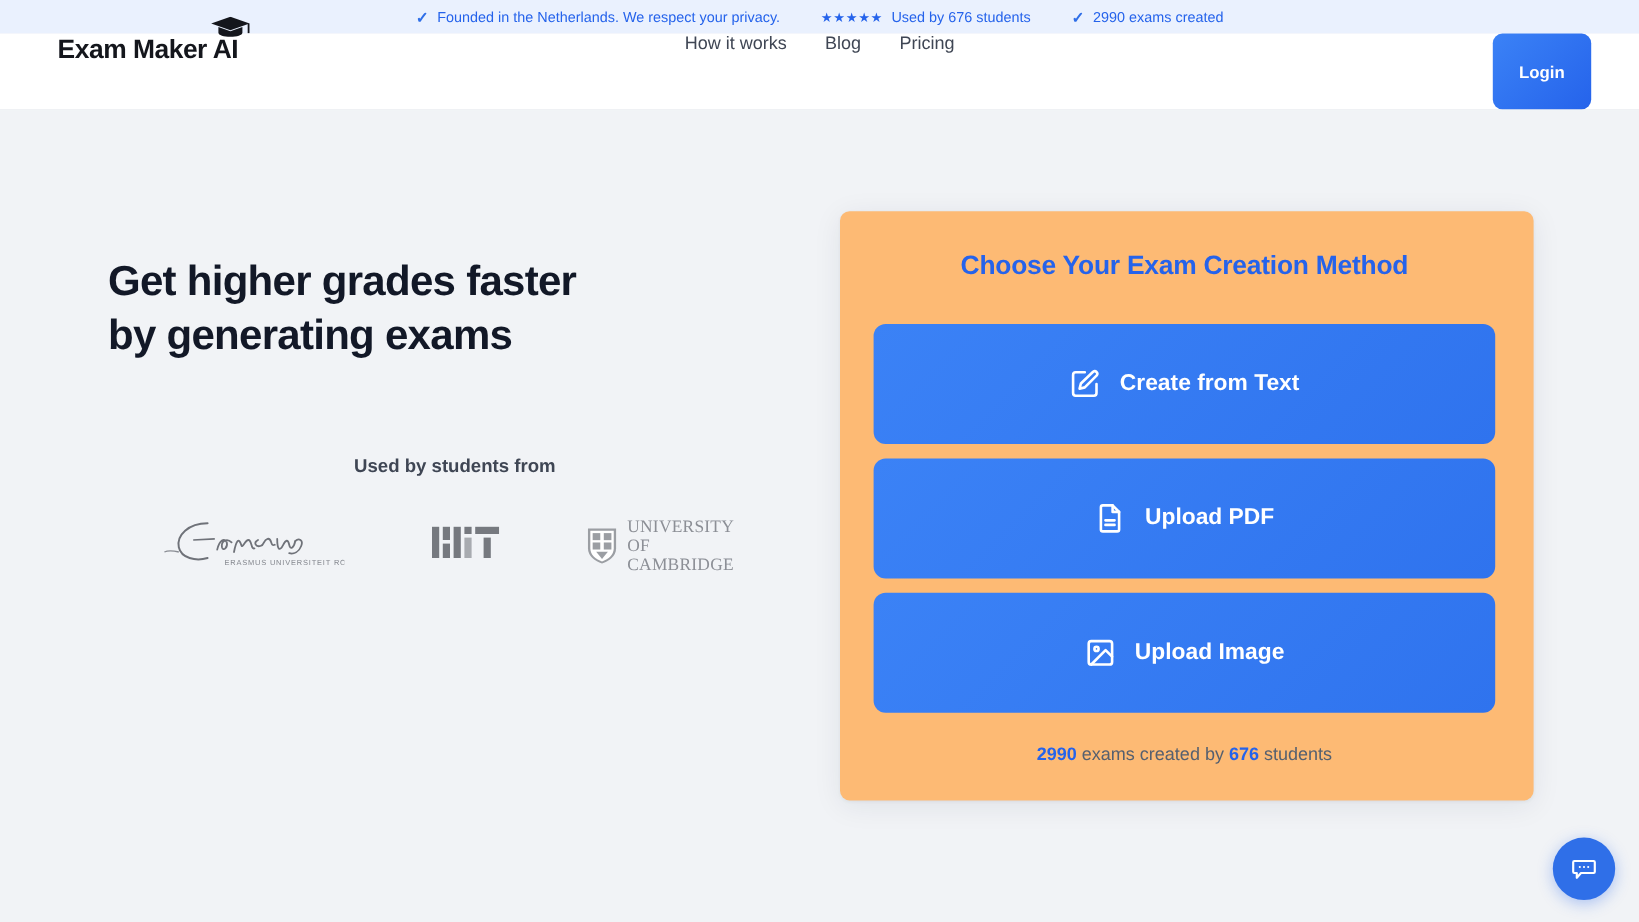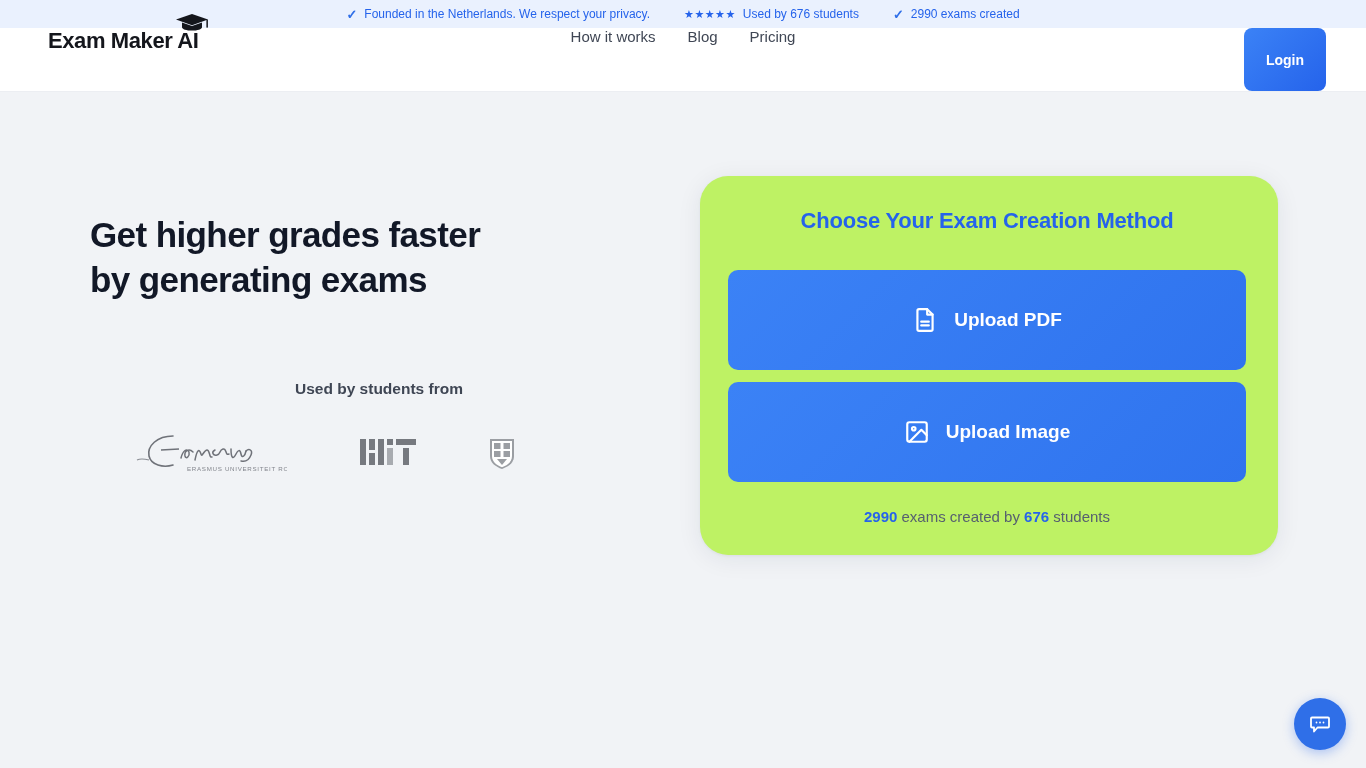--- a/index.html
+++ b/index.html
@@ -137,22 +137,22 @@
   .cam-text {
     font-family: "Liberation Serif", serif;
     color: #8c8f96;
     font-size: 14.5px;
     line-height: 16px;
     letter-spacing: .2px;
   }
 
   
   .card {
-    background: #bef264;
-    border-radius: 28px;
+    background: #fdba74;
+    border-radius: 8px;
     box-shadow: 0 4px 24px rgba(23,33,61,.08), 0 1px 3px rgba(23,33,61,.05);
     padding: 32px 32px 30px 28px;
   }
   .card-title {
     text-align: center;
     font-size: 22px;
     font-weight: 800;
     color: #2563eb;
     letter-spacing: -0.2px;
   }
@@ -274,31 +274,42 @@
       <div class="logo-cam">
         <svg width="26" height="32" viewBox="0 0 26 32">
           <path d="M1 1 H25 V18 C25 25 19 29 13 31 C7 29 1 25 1 18 Z" fill="#9b9ea3"></path>
           <path d="M3 3 H23 V18 C23 24 18 27.5 13 29.2 C8 27.5 3 24 3 18 Z" fill="#ffffff"></path>
           <rect x="5" y="5" width="6.5" height="6" fill="#9b9ea3"></rect>
           <rect x="14.5" y="5" width="6.5" height="6" fill="#9b9ea3"></rect>
           <rect x="5" y="13" width="6.5" height="6" fill="#9b9ea3"></rect>
           <rect x="14.5" y="13" width="6.5" height="6" fill="#9b9ea3"></rect>
           <path d="M8 21 H18 L13 27 Z" fill="#9b9ea3"></path>
         </svg>
+        <div class="cam-text">
+          <div>UNIVERSITY OF</div>
+          <div>CAMBRIDGE</div>
+        </div>
       </div>
 
     </div>
   </div>
 
   <div class="right">
     <div class="card">
       <div class="card-title">Choose Your Exam Creation Method</div>
 
       <div class="actions">
 
+        <button class="action-btn">
+          <svg width="26" height="26" viewBox="0 0 24 24" fill="none" stroke="#fff" stroke-width="2" stroke-linecap="round" stroke-linejoin="round">
+            <path d="M12 3H5a2 2 0 0 0-2 2v14a2 2 0 0 0 2 2h14a2 2 0 0 0 2-2v-7"></path>
+            <path d="M18.4 2.6a2 2 0 0 1 2.8 2.8L12 14.6l-4 1 1-4z"></path>
+          </svg>
+          <span>Create from Text</span>
+        </button>
 
         <button class="action-btn">
           <svg width="26" height="26" viewBox="0 0 24 24" fill="none" stroke="#fff" stroke-width="2" stroke-linecap="round" stroke-linejoin="round">
             <path d="M14 2H6.5A1.5 1.5 0 0 0 5 3.5v17A1.5 1.5 0 0 0 6.5 22h11a1.5 1.5 0 0 0 1.5-1.5V7z"></path>
             <path d="M14 2v5h5"></path>
             <path d="M8.5 13.5h7M8.5 17h7"></path>
           </svg>
           <span>Upload PDF</span>
         </button>
 

